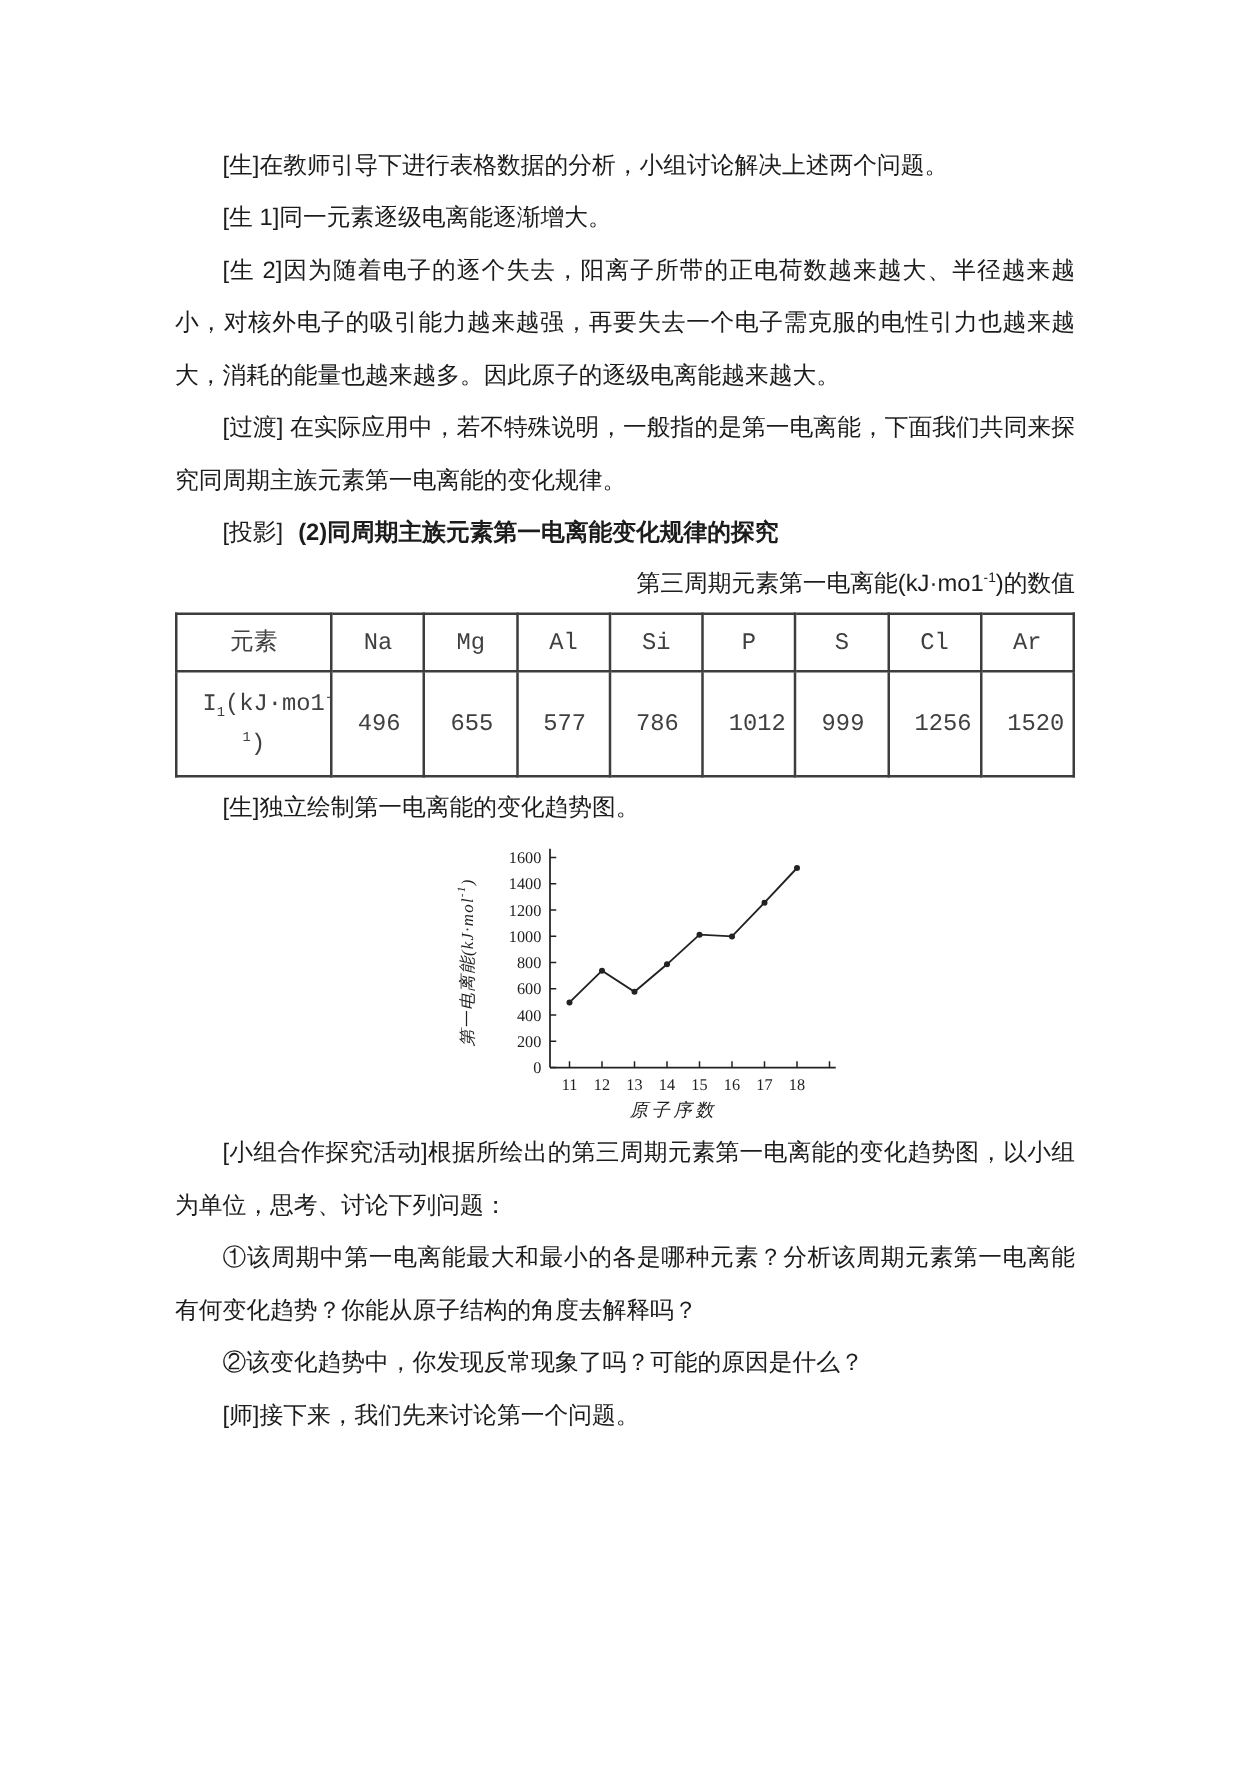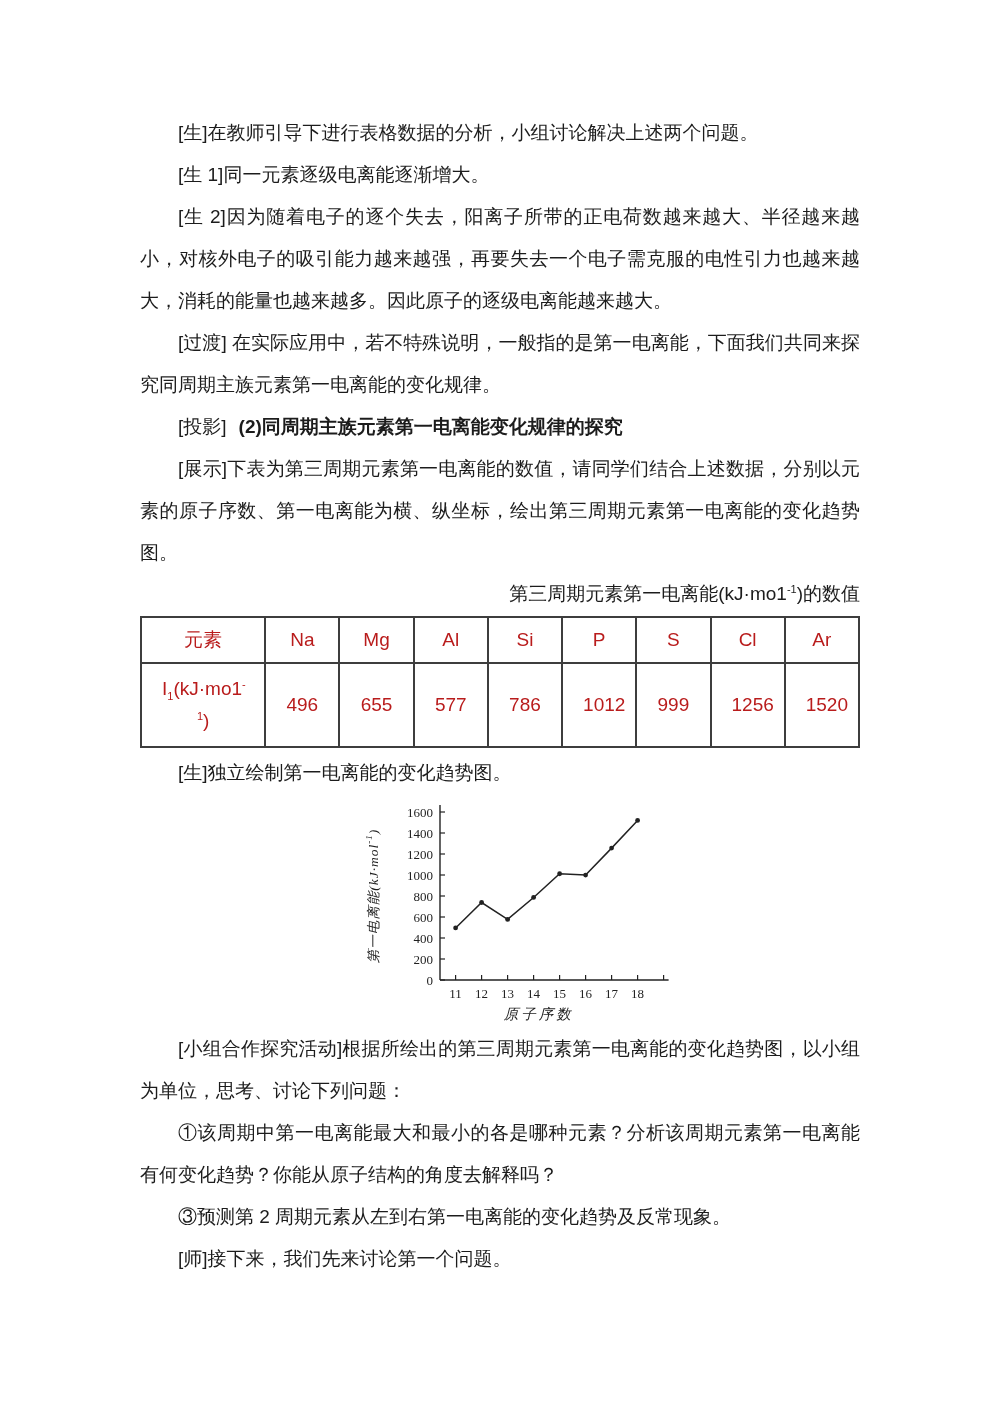--- a/index.html
+++ b/index.html
@@ -53,22 +53,23 @@
     width: 100%;
     border-collapse: collapse;
     table-layout: fixed;
     margin: 2px 0 4px 0;
   }
   table.data-table td {
     border: 2px solid #3d3d3d;
     text-align: center;
     vertical-align: middle;
     font-size: 19px;
-    color: #b91c1c;
+    color: #404040;
     padding: 0 20px;
+    font-family: Liberation Mono, monospace;
   }
   table.data-table col.c0 { width: 17.3%; }
   tr.hdr-row td { height: 44px; line-height: 24px; }
   tr.val-row td { height: 82px; line-height: 30px; }
   td.rowlabel { font-size: 18px; }
   td.rowlabel .lbl-line { text-indent: 0; line-height: 32px; }
 
   
   figure.chart-figure {
     margin: 6px 0 6px 222px;
@@ -98,21 +99,20 @@
 </head>
 <body>
 
 <div class="page">
 
   <p class="para">[生]在教师引导下进行表格数据的分析，小组讨论解决上述两个问题。</p>
   <p class="para">[生 1]同一元素逐级电离能逐渐增大。</p>
   <p class="para">[生 2]因为随着电子的逐个失去，阳离子所带的正电荷数越来越大、半径越来越小，对核外电子的吸引能力越来越强，再要失去一个电子需克服的电性引力也越来越大，消耗的能量也越来越多。因此原子的逐级电离能越来越大。</p>
   <p class="para">[过渡] 在实际应用中，若不特殊说明，一般指的是第一电离能，下面我们共同来探究同周期主族元素第一电离能的变化规律。</p>
   <p class="para"><span>[投影]</span><span class="bold">(2)同周期主族元素第一电离能变化规律的探究</span></p>
-  <p class="para">[展示]下表为第三周期元素第一电离能的数值，请同学们结合上述数据，分别以元素的原子序数、第一电离能为横、纵坐标，绘出第三周期元素第一电离能的变化趋势图。</p>
 
   <p class="table-title"><span>第三周期元素第一电离能(kJ·mo1</span><sup>-1</sup><span>)的数值</span></p>
 
   <table class="data-table">
     <colgroup>
       <col class="c0">
         <col>
         <col>
         <col>
         <col>
@@ -200,16 +200,16 @@
         <circle cx="223.6" cy="75.105" r="2.4" fill="#222222"></circle>
         <circle cx="249.6" cy="48.120000000000005" r="2.4" fill="#222222"></circle>
         <circle cx="275.6" cy="20.400000000000006" r="2.4" fill="#222222"></circle>
         <text x="16" y="96" class="axis-label-y" text-anchor="middle" transform="rotate(-90 16 96)"><tspan>第一电离能(kJ·mol</tspan><tspan dy="-6" font-size="9">-1</tspan><tspan dy="6">)</tspan></text>
         <text x="176.8" y="219" class="axis-label-x" text-anchor="middle">原子序数</text>
       </svg>
   </figure>
 
   <p class="para">[小组合作探究活动]根据所绘出的第三周期元素第一电离能的变化趋势图，以小组为单位，思考、讨论下列问题：</p>
   <p class="para">①该周期中第一电离能最大和最小的各是哪种元素？分析该周期元素第一电离能有何变化趋势？你能从原子结构的角度去解释吗？</p>
-  <p class="para">③预测第 2 周期元素从左到右第一电离能的变化趋势及反常现象。</p>
+  <p class="para">②该变化趋势中，你发现反常现象了吗？可能的原因是什么？</p>
   <p class="para">[师]接下来，我们先来讨论第一个问题。</p>
 
 </div>
 
 </body></html>

